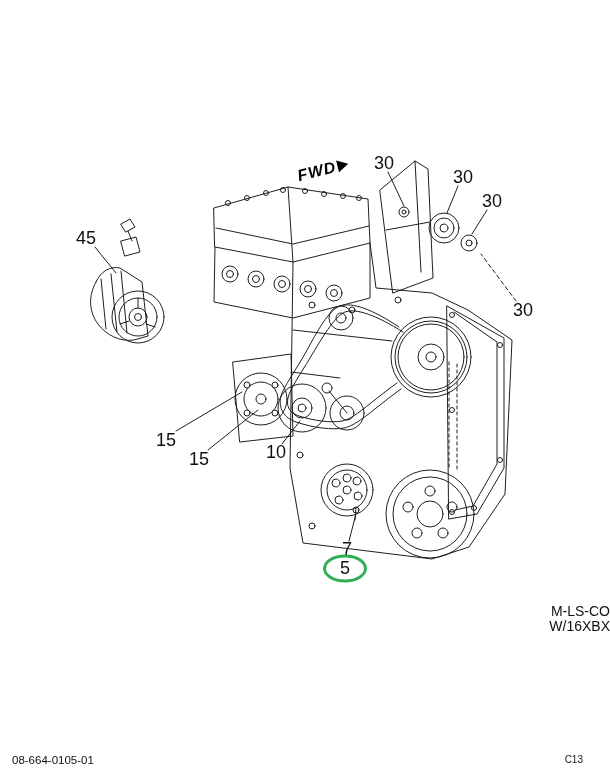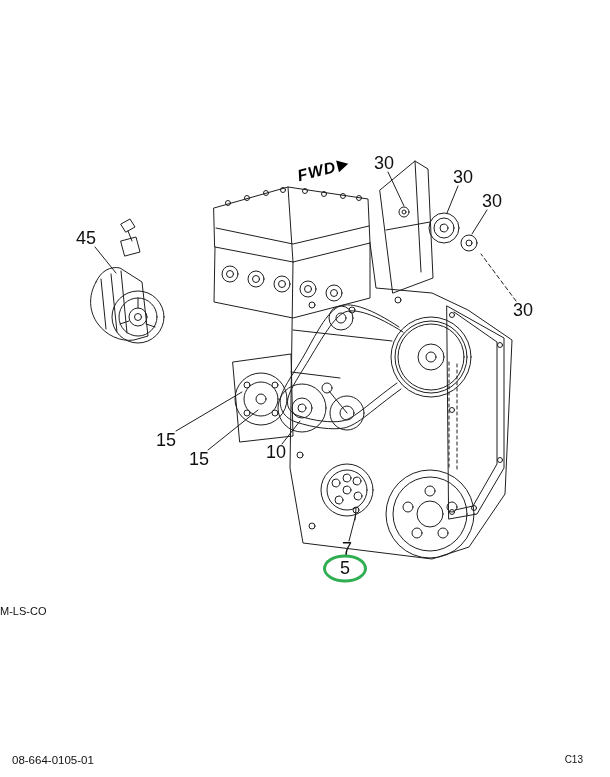--- a/index.html
+++ b/index.html
@@ -38,22 +38,22 @@
     z-index:3;
   }
   .fwd-arrow{
     width:0;height:0;display:inline-block;
     border-left:11px solid #000;
     border-top:6px solid transparent;
     border-bottom:6px solid transparent;
   }
   .caption{
     position:absolute;top:604px;left:0;width:610px;
-    text-align:left;
-    font-size:11px;line-height:15px;color:#101010;
+    text-align:right;
+    font-size:14px;line-height:15px;color:#101010;
   }
   .footer-left{position:absolute;left:12px;top:754px;font-size:11.5px;color:#101010;text-align:center;}
   .footer-right{position:absolute;right:27px;top:754px;font-size:10px;color:#101010;}
 </style>
 </head>
 <body>
 
 <div class="page">
 
   <svg class="art" width="610" height="777" viewBox="0 0 610 777">
@@ -219,18 +219,19 @@
   <div class="callout" style="left:276px; top:452px;">10</div>
   <div class="callout" style="left:347px; top:549px;">7</div>
 
   <div class="callout highlighted" style="left:345px; top:568px;">
     <span class="ellipse"></span>
     <span class="num">5</span>
   </div>
 
   <div class="caption">
     <div class="caption-line">M-LS-CO</div>
+    <div class="caption-line">W/16XBX</div>
   </div>
 
   <div class="footer-left">08-664-0105-01</div>
   <div class="footer-right">C13</div>
 
 </div>
 
 </body></html>

